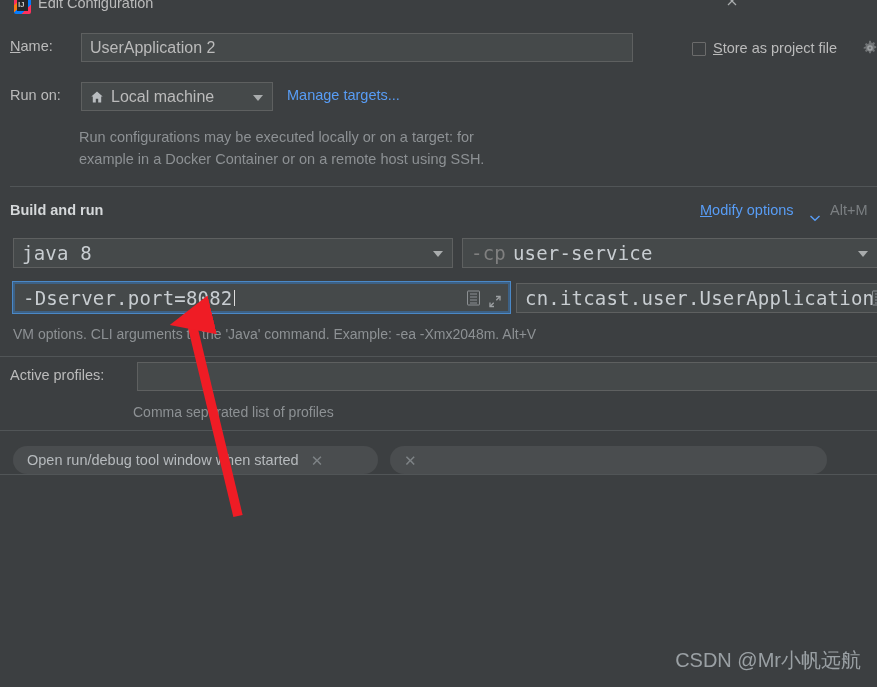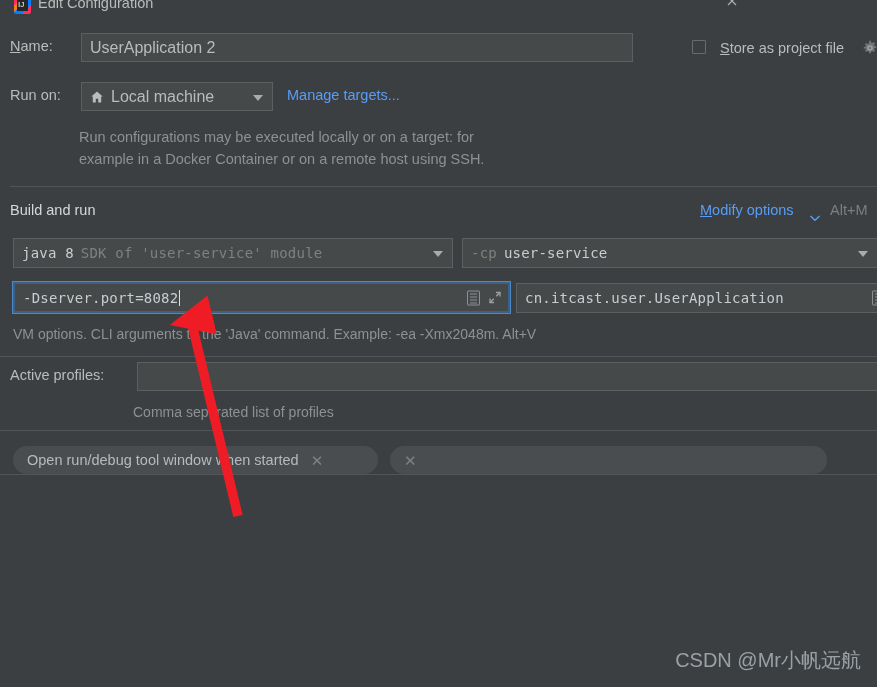--- a/index.html
+++ b/index.html
@@ -84,21 +84,21 @@
     font-size: 16px;
     color: #bbbbbb;
     display: flex;
     align-items: center;
     padding: 0 8px;
     white-space: nowrap;
     overflow: hidden;
   }
   .field.mono {
     font-family: "DejaVu Sans Mono", "Liberation Mono", monospace;
-    font-size: 14px;
+    font-size: 19px;
     letter-spacing: 0.2px;
   }
   .field.focused {
     border: 2px solid #3d6185;
     outline: 1px solid #4a88c7;
     background: #45494a;
   }
   .dim { color: #808080; }
   .bright { color: #c8cdd1; }
 
@@ -157,22 +157,22 @@
     color: #589df6;
     white-space: nowrap;
     cursor: pointer;
   }
   .link u { text-decoration: underline; }
 
   
   .checkbox-row {
     position: absolute;
     display: flex;
-    align-items: flex-start;
-    gap: 14px;
+    align-items: flex-end;
+    gap: 7px;
     white-space: nowrap;
   }
   .cb-box {
     width: 14px; height: 14px;
     border: 1px solid #6b6b6b;
     background: #3c3f41;
     box-sizing: border-box;
     border-radius: 1px;
   }
   .cb-label {
@@ -196,21 +196,21 @@
 
   
   .divider {
     position: absolute;
     height: 1px;
     background: #515557;
   }
   .section-title {
     position: absolute;
     font-size: 14.5px;
-    font-weight: normal;
+    font-weight: bold;
     color: #d5d8da;
     white-space: nowrap;
   }
   .shortcut {
     position: absolute;
     font-size: 14.5px;
     color: #7b7f82;
     white-space: nowrap;
   }
 
@@ -316,21 +316,20 @@
 </div>
 <div style="position:absolute; left:809px; top:208px;">
   <svg width="12" height="8" viewBox="0 0 12 8">
     <path d="M1.5 2 L6 6.2 L10.5 2" stroke="#589df6" stroke-width="1.4" fill="none"></path>
   </svg>
 </div>
 <div class="shortcut" style="left:830px; top:202px;">Alt+M</div>
 
 <div class="field mono" style="left:13px; top:238px; width:440px; height:30px;">
   <span class="bright">java 8</span>
-  <span class="dim" style="margin-left:7px;">SDK of 'user-service' module</span>
   <span class="combo-arrow"></span>
 </div>
 
 <div class="field mono" style="left:462px; top:238px; width:430px; height:30px;">
   <span class="dim">-cp</span>
   <span class="bright" style="margin-left:7px;">user-service</span>
   <span class="combo-arrow" style="right:23px;"></span>
 </div>
 
 <div class="field mono focused" style="left:13px; top:282px; width:497px; height:31px;">

